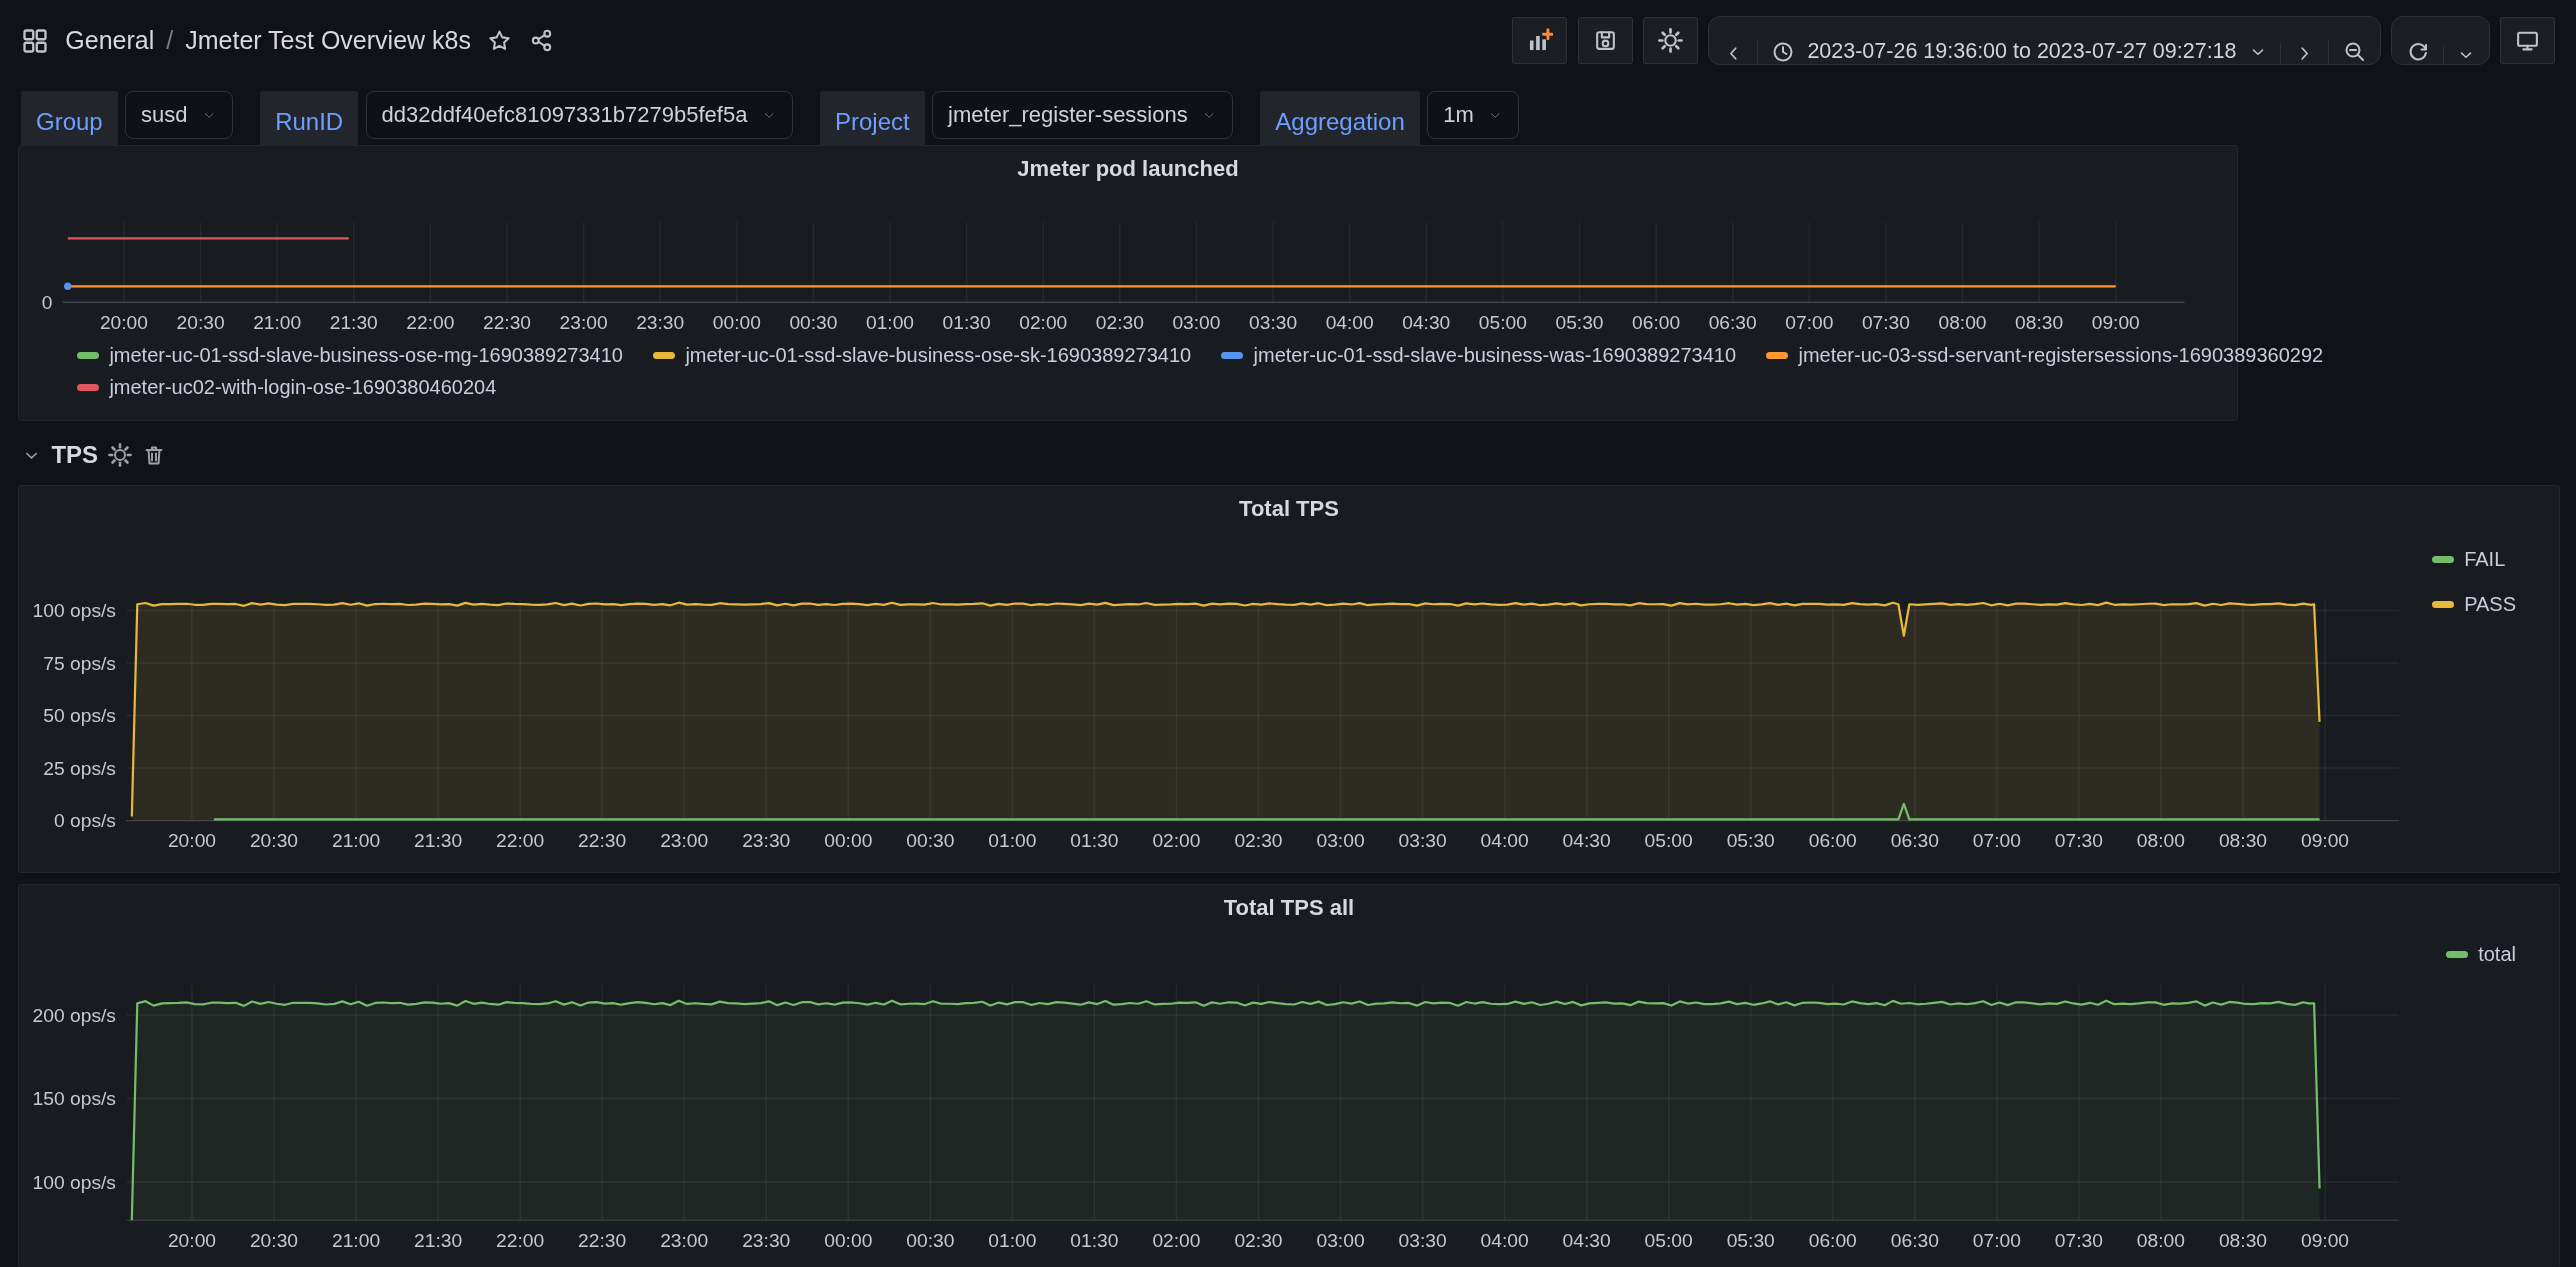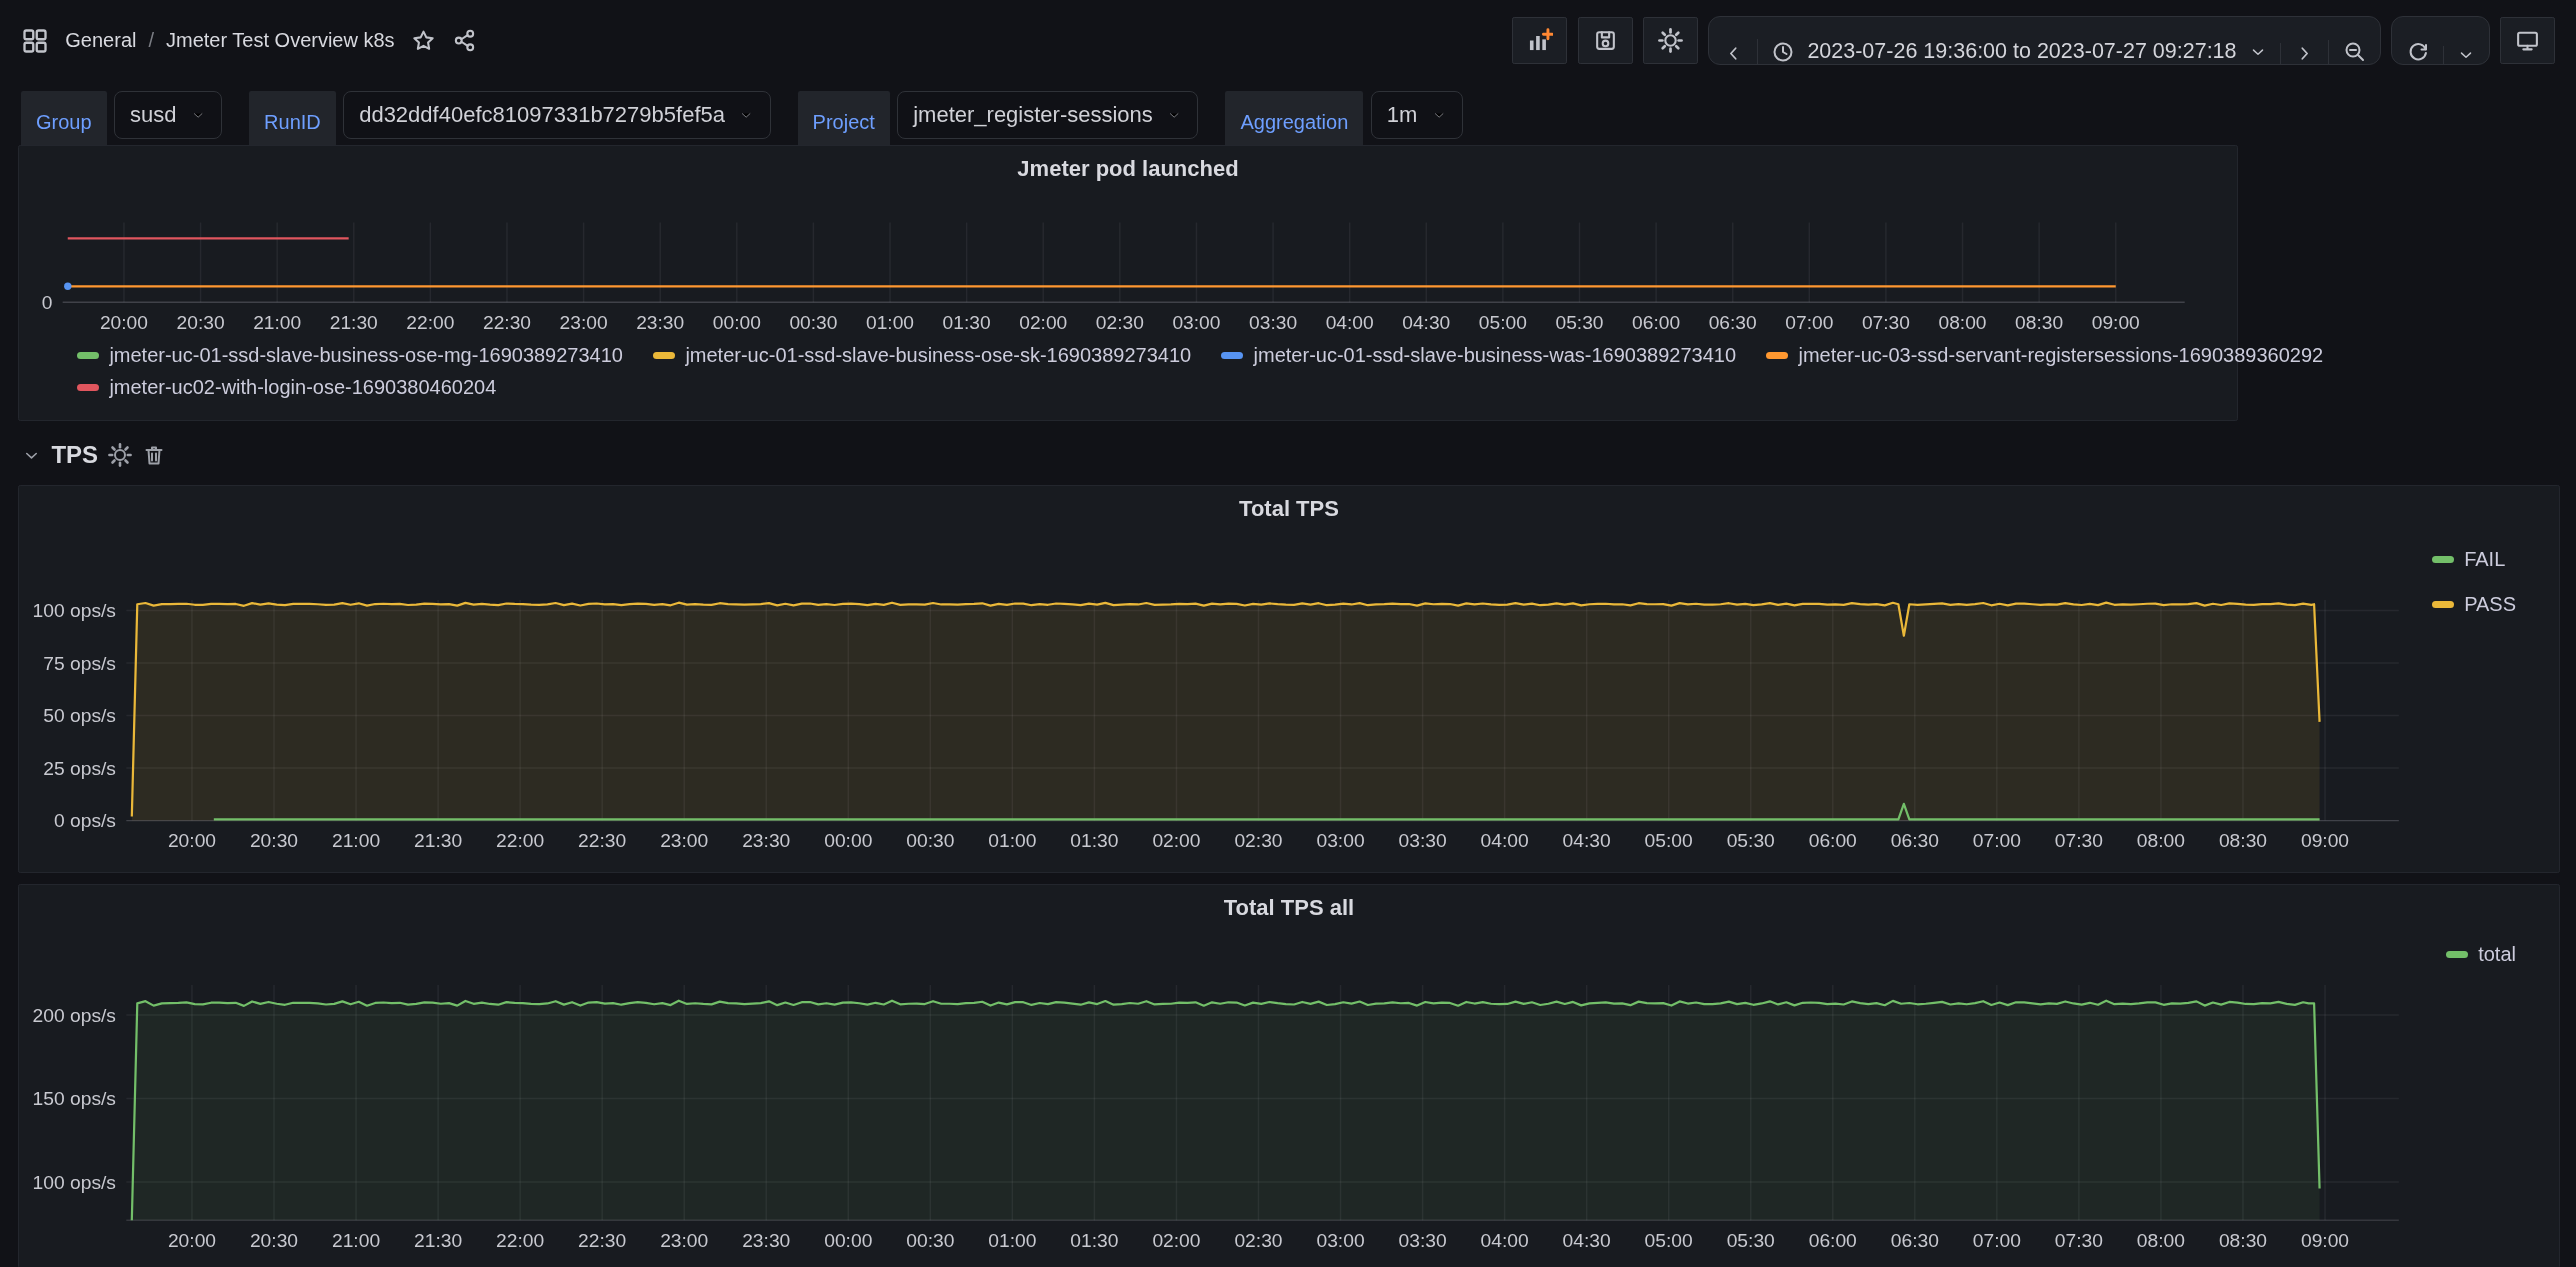--- a/index.html
+++ b/index.html
@@ -6,35 +6,35 @@
   body{
     width:2576px;height:1267px;position:relative;overflow:hidden;
     background:#111217;color:#ccccdc;
     font-family:"Liberation Sans",sans-serif;
   }
   button{font:inherit;color:inherit;background:none;border:none;padding:0;cursor:pointer;}
   .icon svg, .iconbtn svg, .btn-group svg{stroke:#c1c3ca;fill:none;stroke-width:2;stroke-linecap:round;stroke-linejoin:round;display:block;}
   
   .navbar{height:81px;display:flex;align-items:center;justify-content:space-between;padding:0 21px;}
   .nav-left{display:flex;align-items:center;gap:16.3px;}
-  .breadcrumb{font-size:20px;display:flex;gap:12px;align-items:center;}
+  .breadcrumb{font-size:25px;display:flex;gap:12px;align-items:center;}
   .bc-section{color:#d8d9df;}
   .bc-sep{color:#7b7d84;}
   .bc-page{color:#d8d9df;}
   .nav-right{display:flex;align-items:center;gap:10.4px;}
   .iconbtn{width:55px;height:47px;display:flex;align-items:center;justify-content:center;
     background:#1b1e24;border:0.7px solid #2e3138;border-radius:2.2px;}
   .btn-group{display:flex;align-items:flex-end;background:#1b1e24;border:0.7px solid #2e3138;border-radius:12px;height:47px;}
   .btn-group>button{display:flex;align-items:center;justify-content:center;padding:0 13.3px;}
   .btn-group>button + button{border-left:0.7px solid #2e3138;}
   .time-btn{gap:12px;font-size:21.5px;color:#d4d5db;white-space:nowrap;}
   
   .variables{display:flex;gap:27px;padding:10.4px 21px;align-items:center;}
   .var{display:flex;gap:7.4px;align-items:stretch;}
-  .var-label{background:#22252b;color:#6e9fff;font-size:20px;font-weight:500;
+  .var-label{background:#22252b;color:#6e9fff;font-size:24px;font-weight:500;
     display:flex;align-items:center;padding:0 15px;border-radius:2.2px;height:62px;}
   .var-value{background:#101116;border:0.7px solid #2f3238;color:#d0d1d7;font-size:22px;
     display:flex;align-items:center;gap:13.3px;padding:0 15px;border-radius:8px;height:46px;}
   .var-value svg{stroke:#b0b2b9;}
   
   .panel{position:absolute;background:#181b20;border:0.7px solid #23262d;border-radius:2.2px;}
   .panel-title{position:absolute;top:10.4px;left:0;right:0;text-align:center;
     font-size:22px;font-weight:700;color:#d8d9df;}
   .chart{position:absolute;}
   .xlab,.ylab{fill:#c8c9d0;font-size:26px;font-family:"Liberation Sans",sans-serif;}

